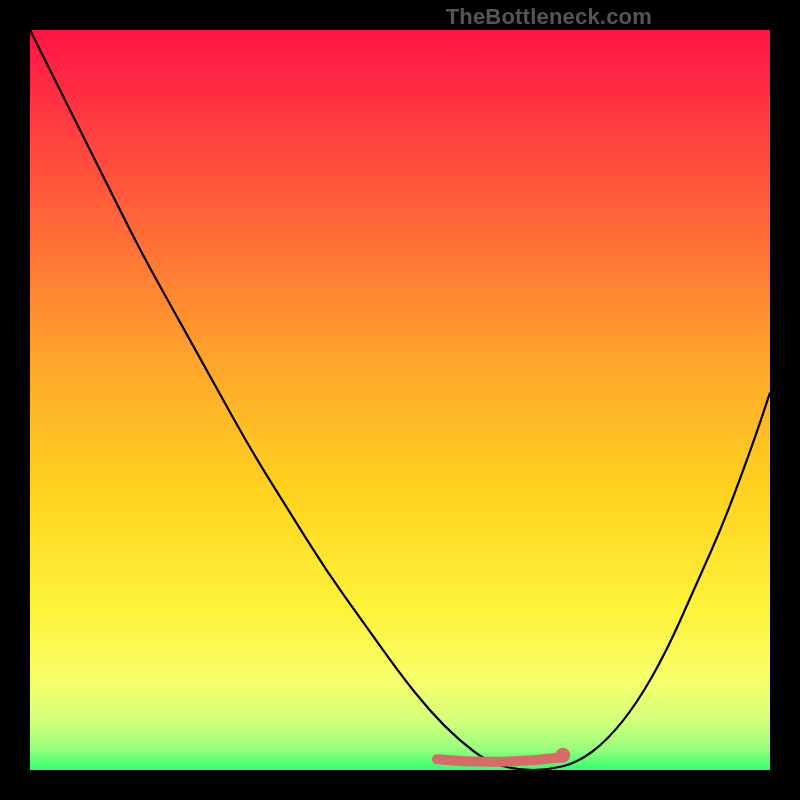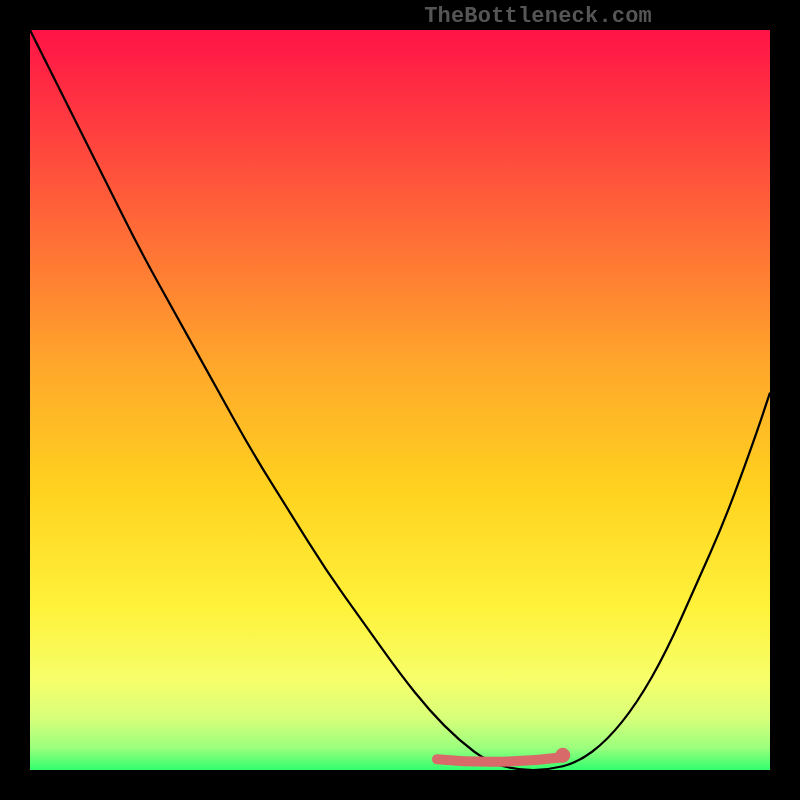--- a/index.html
+++ b/index.html
@@ -9,21 +9,20 @@
     height: 800px;
     background: #000;
     overflow: hidden;
     font-family: Arial, Helvetica, sans-serif;
   }
   .stage {
     position: relative;
     width: 660px;
     height: 800px;
     background: #000;
-    font-family: Liberation Mono, monospace;
   }
   .plot-area {
     position: absolute;
     left: 30px;
     top: 30px;
     width: 740px;
     height: 740px;
   }
   .gradient-bg {
     position: absolute;

